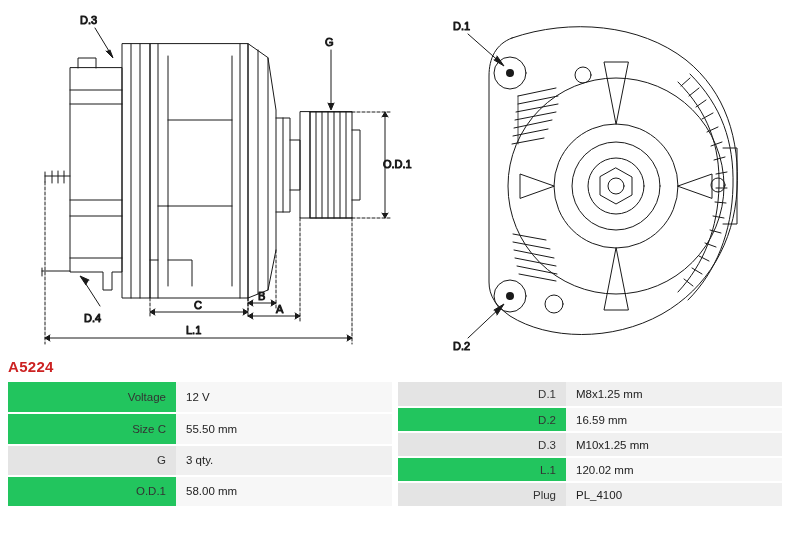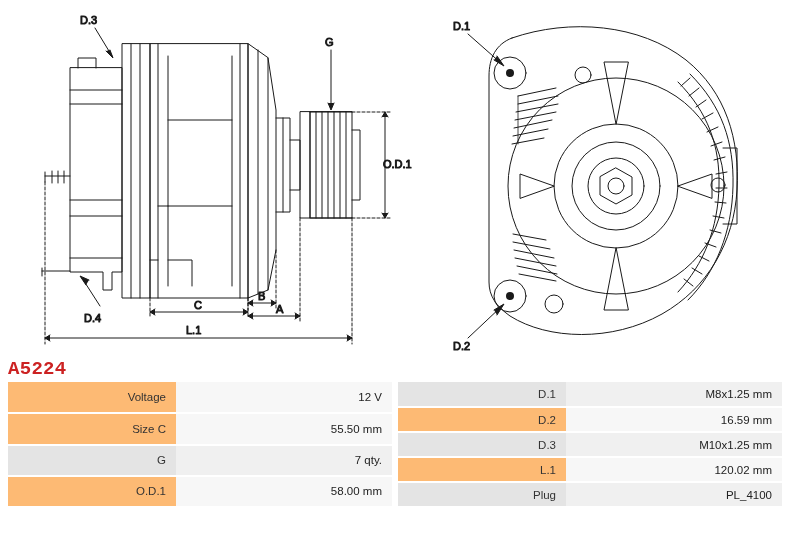--- a/index.html
+++ b/index.html
@@ -24,25 +24,24 @@
   #drawings svg { display: block; }
   .lbl {
     font-family: "Liberation Sans", sans-serif;
     font-size: 11px;
     fill: #1a1a1a;
   }
   
   #partno {
     position: absolute;
     left: 8px; top: 358px;
-    font-size: 19px;
+    font-size: 15px;
     font-weight: bold;
     color: #cc2222;
     letter-spacing: 0.3px;
-    font-family: Liberation Mono, monospace;
   }
   
   #specs {
     position: absolute;
     left: 8px; top: 382px;
     width: 774px;
     display: flex;
     gap: 6px;
   }
   .spec-table {
@@ -53,25 +52,24 @@
   .spec-table td {
     height: 25px;
     font-size: 11.5px;
     color: #222;
     padding: 0 10px;
     border: none;
   }
   .spec-table td.k {
     width: 168px;
     text-align: right;
-    background: #fdba74;
+    background: #22c55e;
     color: #333;
   }
   .spec-table td.v {
-    text-align: right;
     background: #f7f7f7;
   }
   .spec-table tr.alt td.k { background: #e4e4e4; }
   .spec-table tr.alt td.v { background: #f0f0f0; }
   .spec-table tr { border-bottom: 2px solid #ffffff; }
 </style>
 </head>
 <body>
 
 <div id="page">
@@ -274,21 +272,21 @@
         <tr>
           <td class="k">Voltage</td>
           <td class="v">12 V</td>
         </tr>
         <tr>
           <td class="k">Size C</td>
           <td class="v">55.50 mm</td>
         </tr>
         <tr class="alt">
           <td class="k">G</td>
-          <td class="v">7 qty.</td>
+          <td class="v">3 qty.</td>
         </tr>
         <tr>
           <td class="k">O.D.1</td>
           <td class="v">58.00 mm</td>
         </tr>
       </tbody>
     </table>
 
     <table class="spec-table">
       <tbody>

